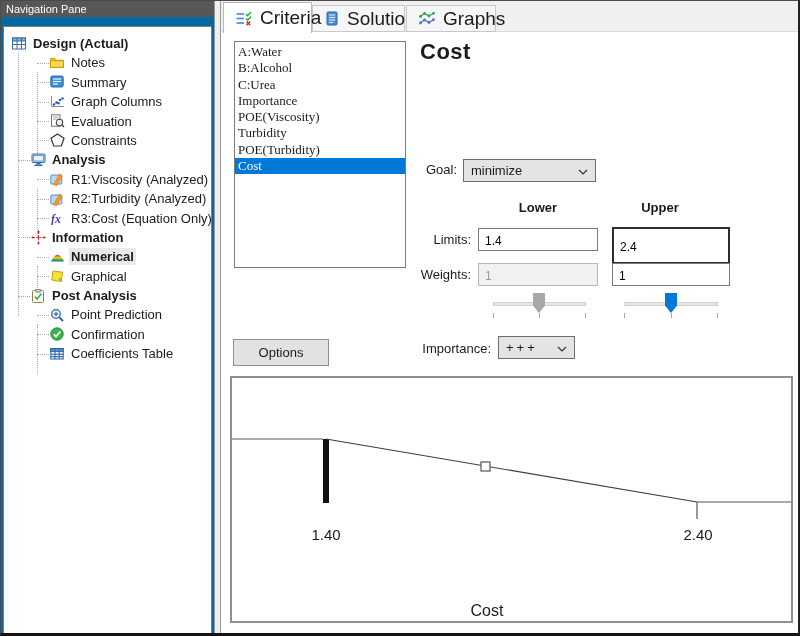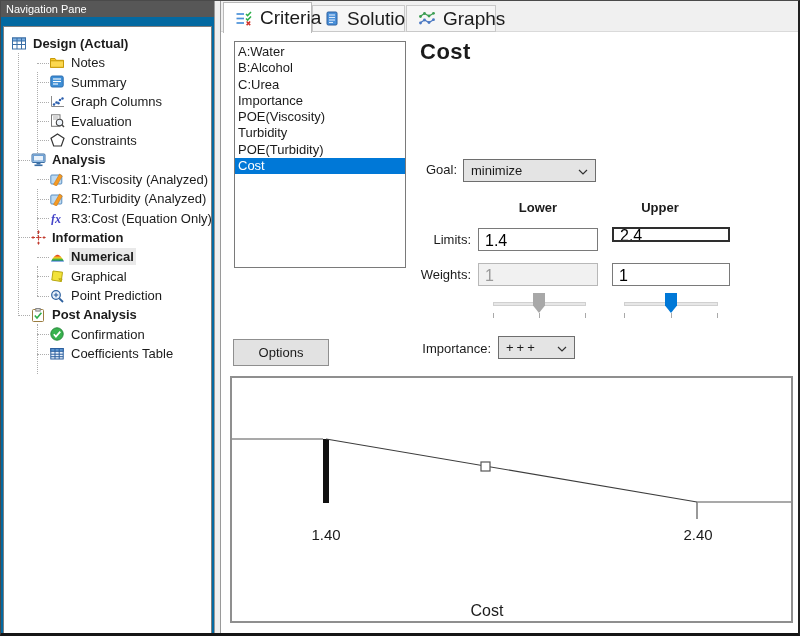--- a/index.html
+++ b/index.html
@@ -32,32 +32,32 @@
             border-bottom:1px solid #dadada;box-sizing:border-box;}
   .tab{position:absolute;display:flex;align-items:center;gap:8px;padding:0 12px;font-size:19px;
        box-sizing:border-box;cursor:default;}
   .tab .ticn{width:16px;height:15px;}
   .tab.active{top:1px;height:31px;background:#fff;border:1px solid #bababa;border-bottom:none;z-index:2;}
   .tab.inactive{top:4px;height:27px;background:#f6f6f6;border:1px solid #c9c9c9;z-index:1;}
 
   
   #listbox{position:absolute;left:13px;top:40px;width:172px;height:227px;border:1px solid #7a7a7a;
            box-sizing:border-box;background:#fff;font-size:13px;padding-top:2px;overflow:hidden;}
-  .list-item{height:16.3px;line-height:16.3px;padding-left:3px;white-space:nowrap;cursor:default;}
+  .list-item{height:16.3px;line-height:16.3px;padding-left:3px;white-space:nowrap;cursor:default;font-family:Liberation Serif, serif;}
   .list-item.sel{background:#0078d7;color:#fff;}
 
   #panel-title{position:absolute;left:199px;top:38px;font-size:22px;font-weight:bold;letter-spacing:.5px;}
 
   .fldlabel{position:absolute;font-size:13px;text-align:right;width:100px;}
   .combo{position:absolute;height:23px;background:#e4e4e4;border:1px solid #6e6e6e;box-sizing:border-box;
          display:flex;align-items:center;justify-content:space-between;padding:0 7px;font-size:13px;cursor:default;}
   .colhdr{position:absolute;top:199px;font-size:13px;font-weight:bold;text-align:center;}
-  .tbox{position:absolute;height:23px;border:1px solid #7a7a7a;box-sizing:border-box;font-size:16px;
+  .tbox{position:absolute;height:23px;border:1px solid #7a7a7a;box-sizing:border-box;font-size:12px;
         padding:3px 0 0 6px;font-family:"Liberation Sans","DejaVu Sans",sans-serif;background:#fff;}
-  .tbox.focus{border:2px solid #2e2e2e;height:15px;}
+  .tbox.focus{border:2px solid #2e2e2e;height:37px;}
   .tbox:disabled{background:#f1f1f1;border:1px solid #b8b8b8;color:#9a9a9a;}
 
   .slider-track{position:absolute;height:4px;background:#e7e7e7;border:1px solid #d0d0d0;box-sizing:border-box;}
   .slider-thumb{position:absolute;width:12px;height:20px;
                 clip-path:polygon(0 0,100% 0,100% 62%,50% 100%,0 62%);}
   .thumb-gray{background:#a8a8a8;}
   .thumb-blue{background:#0078d7;}
   .tick{position:absolute;width:1px;height:5px;background:#a9a9a9;}
 
   #options-btn{position:absolute;left:12px;top:338px;width:96px;height:27px;background:#e2e2e2;
@@ -180,35 +180,35 @@
               </defs>
               <path d="M1 11.5 Q7.5 -2 14 11.5 Z" fill="url(#gdome)"></path>
             </svg>
           </span><span class="lbl">Numerical</span></div>
         <div class="tree-row" style="padding-left: 65px;"><i class="stub" style="left: 33px;"></i><span class="icn" style="left: 46px;">
             <svg width="14" height="14" viewBox="0 0 14 14">
               <path d="M3 2 L12.5 3.2 L11.2 12.5 L1.8 11 Z" fill="#f2e23a" stroke="#b8a812"></path>
               <path d="M11.2 12.5 L8.8 9.8 L12 9.9 Z" fill="#d8c81e" stroke="#b8a812"></path>
             </svg>
           </span><span class="lbl">Graphical</span></div>
+        <div class="tree-row b" style="padding-left: 46px;"><i class="stub" style="left: 14px;"></i><span class="icn" style="left: 27px;">
+            <svg width="14" height="14" viewBox="0 0 14 14">
+              <rect x="1.5" y="1.5" width="11" height="12" rx="1" fill="#fff" stroke="#9a7c3f"></rect>
+              <rect x="4.8" y="0.5" width="4.4" height="2.6" fill="#d8d8d8" stroke="#888"></rect>
+              <path d="M3.8 7.5 l2.2 2.5 L10.4 4.8" stroke="#2eaf4b" stroke-width="1.6" fill="none"></path>
+            </svg>
+          </span><span class="lbl">Post Analysis</span></div>
         <div class="tree-row" style="padding-left: 65px;"><i class="stub" style="left: 33px;"></i><span class="icn" style="left: 46px;">
             <svg width="15" height="15" viewBox="0 0 15 15">
               <circle cx="6" cy="6" r="4.3" fill="#eaf2fb" stroke="#2c5f9e" stroke-width="1.2"></circle>
               <line x1="6" y1="3.8" x2="6" y2="8.2" stroke="#2c5f9e" stroke-width="1.1"></line>
               <line x1="3.8" y1="6" x2="8.2" y2="6" stroke="#2c5f9e" stroke-width="1.1"></line>
               <line x1="9.3" y1="9.3" x2="13" y2="13" stroke="#2c5f9e" stroke-width="1.8"></line>
             </svg>
           </span><span class="lbl">Point Prediction</span></div>
-        <div class="tree-row b" style="padding-left: 46px;"><i class="stub" style="left: 14px;"></i><span class="icn" style="left: 27px;">
-            <svg width="14" height="14" viewBox="0 0 14 14">
-              <rect x="1.5" y="1.5" width="11" height="12" rx="1" fill="#fff" stroke="#9a7c3f"></rect>
-              <rect x="4.8" y="0.5" width="4.4" height="2.6" fill="#d8d8d8" stroke="#888"></rect>
-              <path d="M3.8 7.5 l2.2 2.5 L10.4 4.8" stroke="#2eaf4b" stroke-width="1.6" fill="none"></path>
-            </svg>
-          </span><span class="lbl">Post Analysis</span></div>
         <div class="tree-row" style="padding-left: 65px;"><i class="stub" style="left: 33px;"></i><span class="icn" style="left: 46px;">
             <svg width="14" height="14" viewBox="0 0 14 14">
               <circle cx="7" cy="7" r="6.2" fill="#37b24d" stroke="#2b8a3e"></circle>
               <path d="M3.8 7.2 l2.1 2.4 L10.3 4.6" stroke="#fff" stroke-width="1.7" fill="none"></path>
             </svg>
           </span><span class="lbl">Confirmation</span></div>
         <div class="tree-row" style="padding-left: 65px;"><i class="stub" style="left: 33px;"></i><span class="icn" style="left: 46px;">
             <svg width="14" height="13" viewBox="0 0 14 13">
               <rect x="0.8" y="1.5" width="12.4" height="10.5" fill="#eaf2fb" stroke="#2c5f9e"></rect>
               <rect x="0.8" y="1.5" width="12.4" height="2.8" fill="#5a96d2" stroke="#2c5f9e"></rect>

